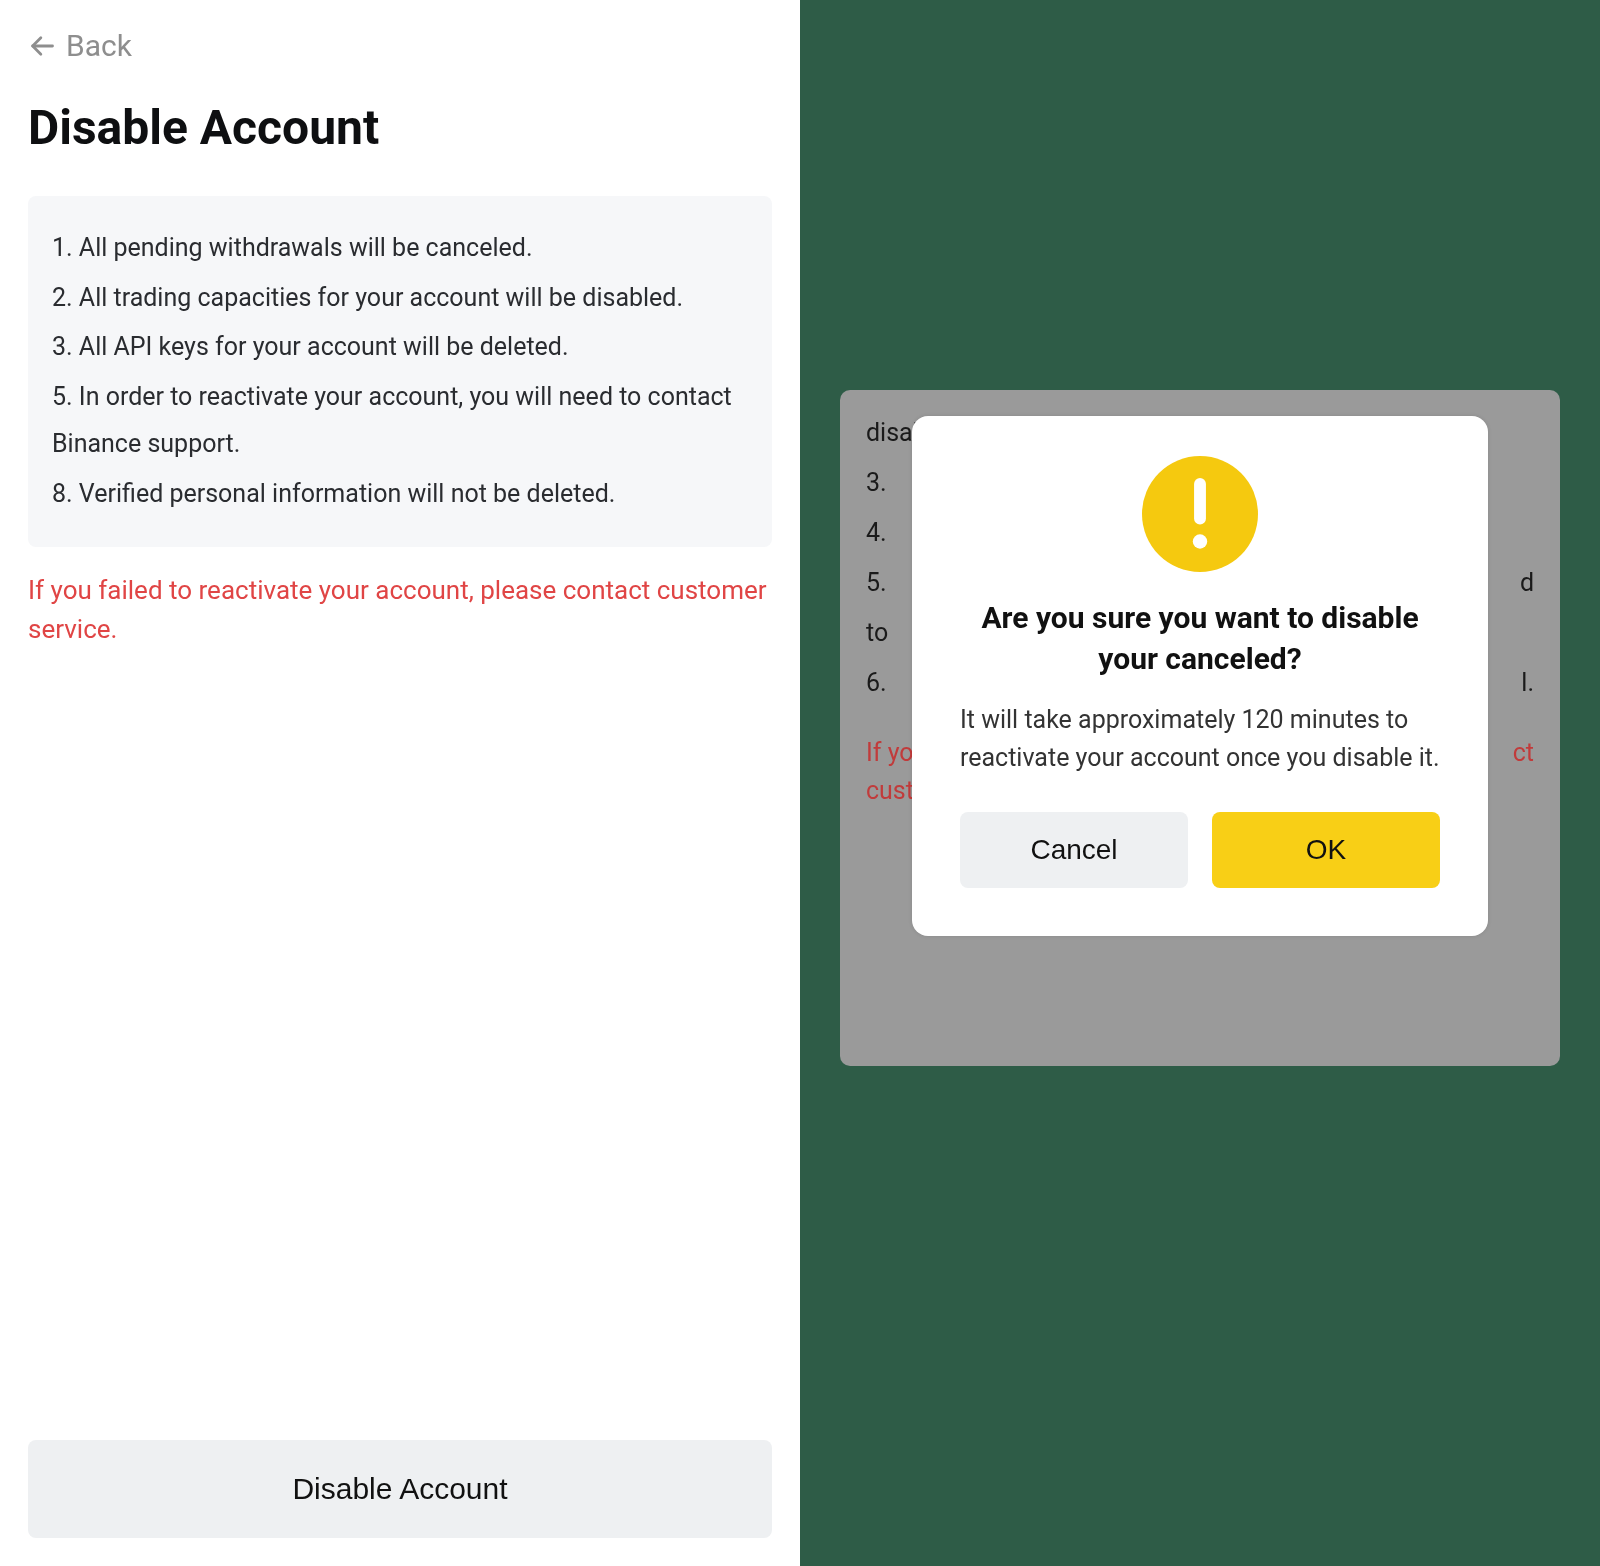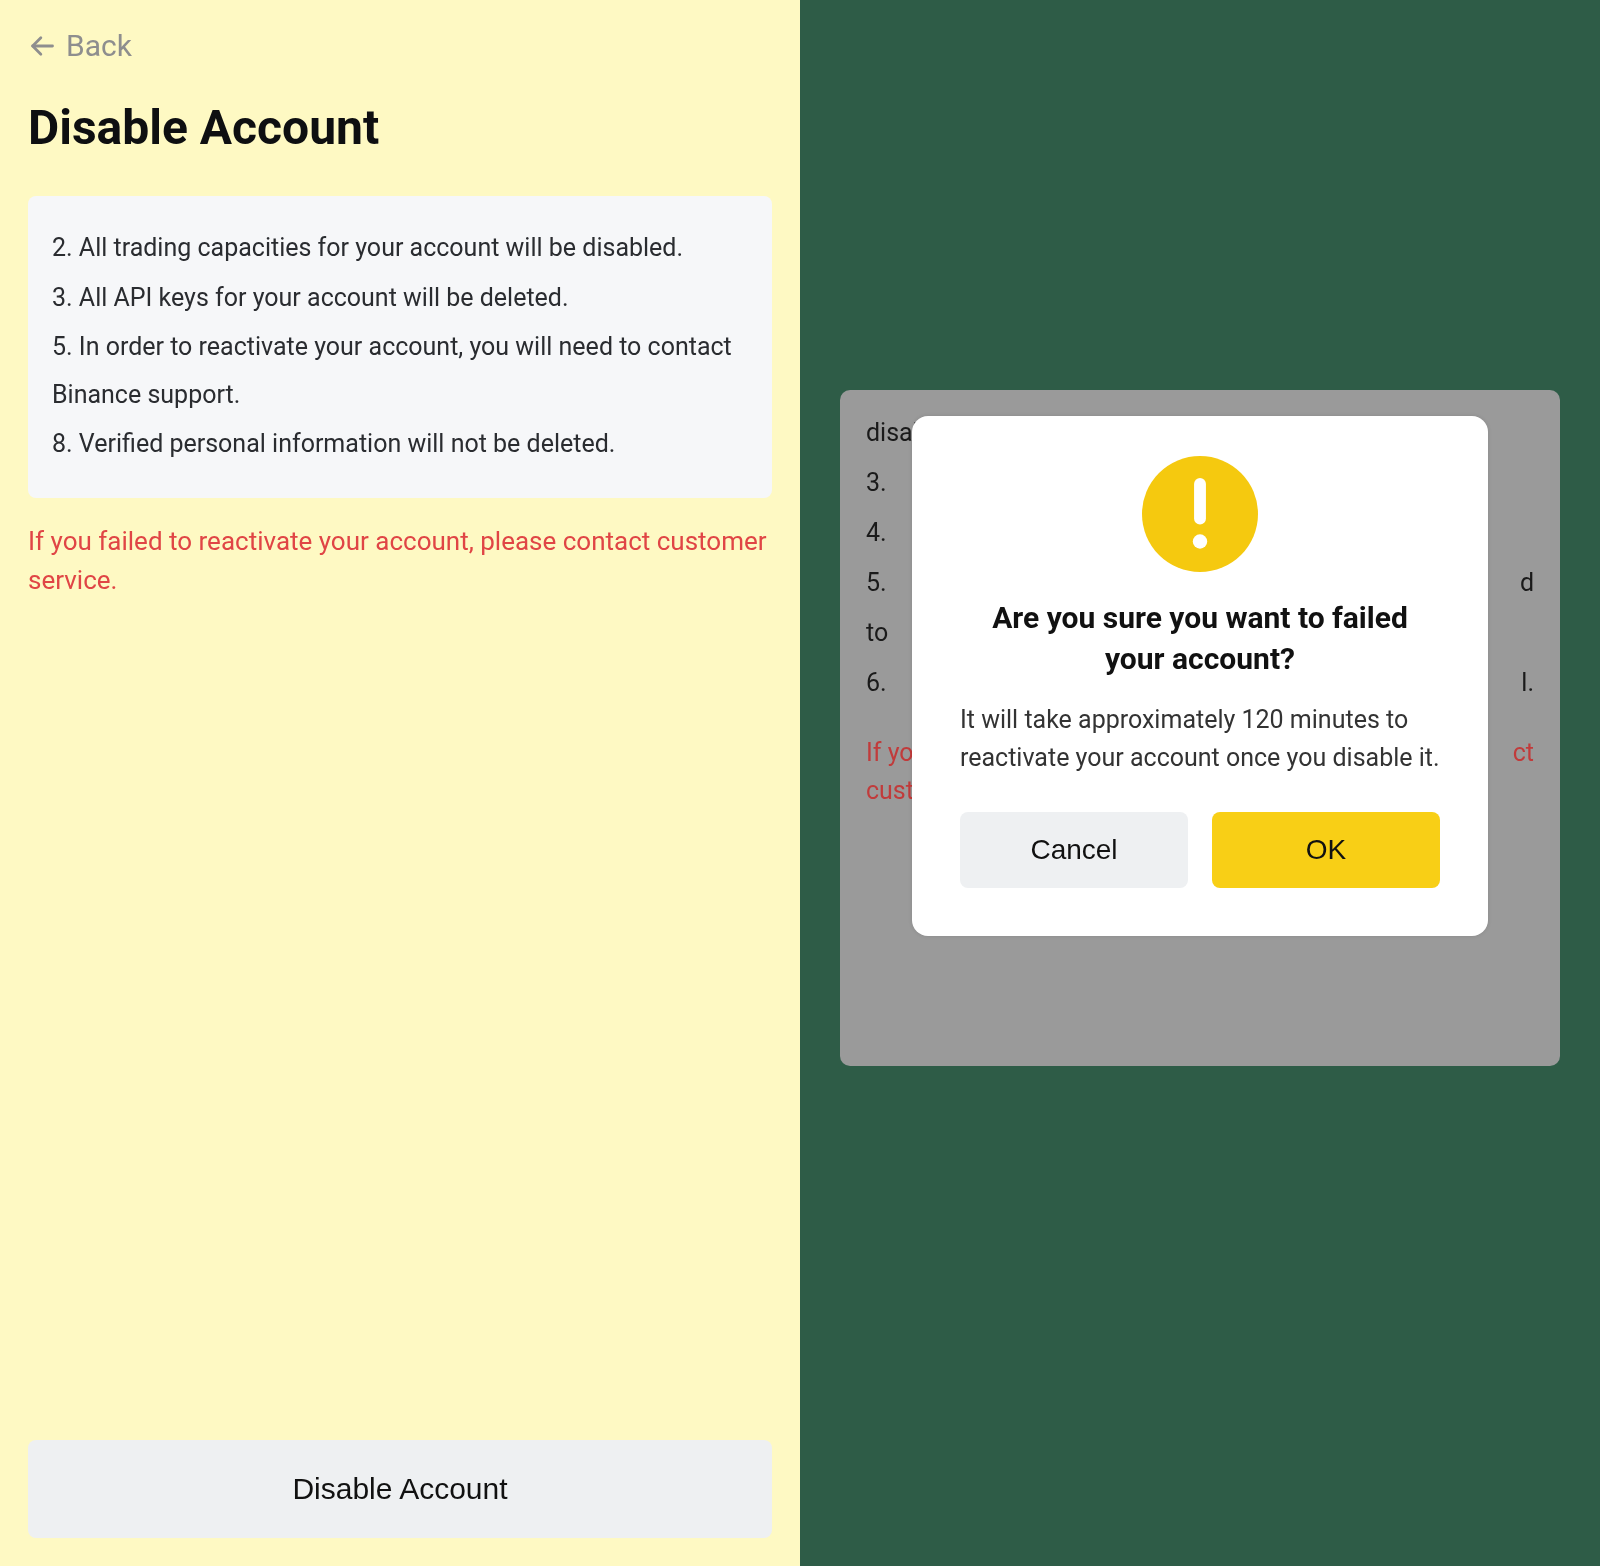--- a/index.html
+++ b/index.html
@@ -1,21 +1,21 @@
 <!DOCTYPE html>
 <html><head>
 <meta charset="utf-8">
 <style>
   * { box-sizing: border-box; margin: 0; padding: 0; }
   html, body { width: 1600px; height: 1566px; font-family: -apple-system, BlinkMacSystemFont, "Segoe UI", Roboto, Helvetica, Arial, sans-serif; }
   body { display: flex; background: #2e5c47; }
   .pane-left {
     width: 50%;
     height: 100%;
-    background: #fef9c3;
+    background: #ffffff;
     padding: 28px;
     display: flex;
     flex-direction: column;
   }
   .back-row {
     display: flex;
     align-items: center;
     gap: 10px;
     color: #8e8e8e;
     font-size: 30px;
@@ -152,20 +152,21 @@
         <polyline points="11 5 4 12 11 19"></polyline>
       </svg>
     </span>
     <span>Back</span>
   </div>
 
   <h1 class="heading">Disable Account</h1>
 
 
   <div class="info-box">
+    <p>1. All pending withdrawals will be canceled.</p>
     <p>2. All trading capacities for your account will be disabled.</p>
     <p>3. All API keys for your account will be deleted.</p>
     <p>5. In order to reactivate your account, you will need to contact Binance support.</p>
     <p>8. Verified personal information will not be deleted.</p>
   </div>
 
   <p class="warning">If you failed to reactivate your account, please contact customer service.</p>
 
   <div class="spacer"></div>
 
@@ -194,21 +195,21 @@
     <div class="behind-warn" style="margin-top:0;">custo</div>
   </div>
 
   <div class="modal">
     <div class="alert-icon">
       <svg viewBox="0 0 12 34">
         <rect x="3.2" y="0" width="5.6" height="22" rx="2.8" fill="#fff"></rect>
         <circle cx="6" cy="30" r="3.4" fill="#fff"></circle>
       </svg>
     </div>
-    <div class="modal-title">Are you sure you want to failed your account?</div>
+    <div class="modal-title">Are you sure you want to disable your canceled?</div>
     <div class="modal-body">It will take approximately 120 minutes to reactivate your account once you disable it.</div>
     <div class="modal-actions">
       <button class="btn-cancel">Cancel</button>
       <button class="btn-ok">OK</button>
     </div>
   </div>
 
 </div>
 
 </body></html>

